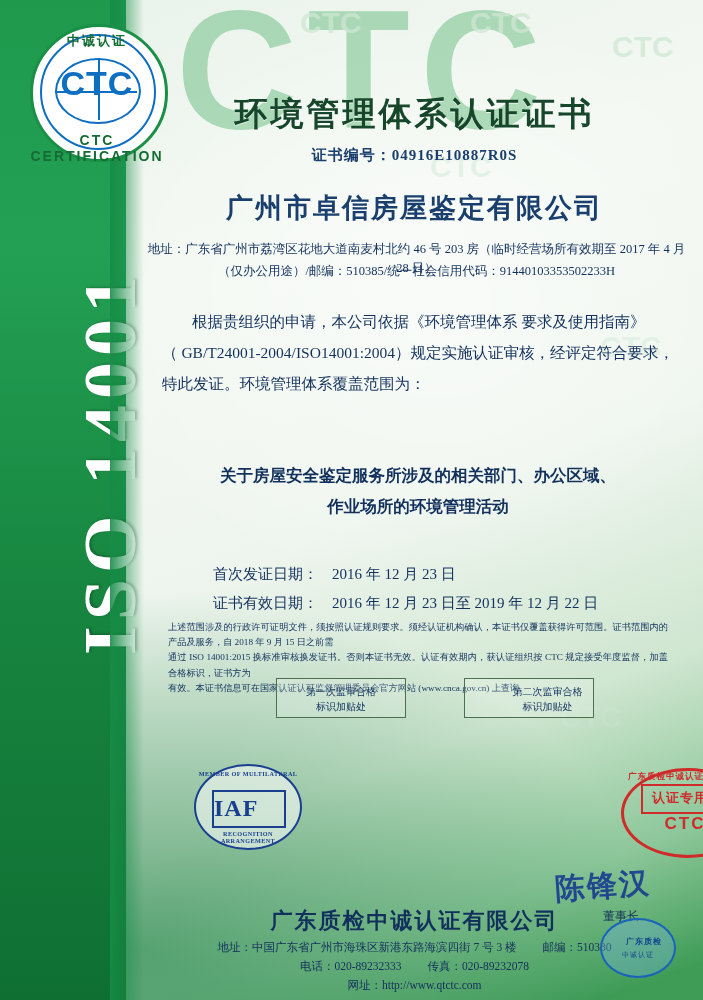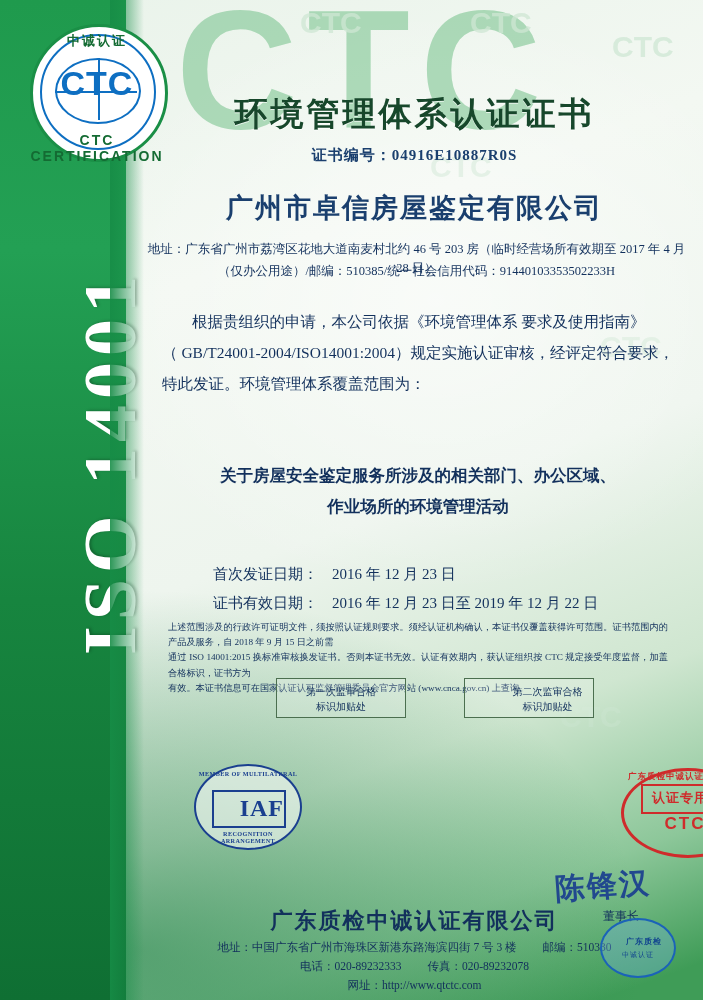--- a/index.html
+++ b/index.html
@@ -159,21 +159,21 @@
   .iaf{
     position:absolute;left:28px;top:2px;width:104px;height:82px;
     border-radius:50%;
     border:2px solid #1a3f8f;
     background:rgba(255,255,255,0.55);
   }
   .iaf .inner{
     position:absolute;left:16px;top:24px;width:70px;height:34px;
     border:2px solid #1a3f8f;
     font-family:"Liberation Serif", serif;
-    font-size:24px;font-weight:800;color:#1a3f8f;text-align:right;
+    font-size:24px;font-weight:800;color:#1a3f8f;text-align:left;
     line-height:32px;letter-spacing:1px;
   }
   .iaf .tt{
     position:absolute;left:0;top:4px;width:104px;text-align:center;
     font-size:6.2px;color:#1a3f8f;font-weight:700;letter-spacing:0.4px;
   }
   .iaf .bb{
     position:absolute;left:0;bottom:4px;width:104px;text-align:center;
     font-size:6.2px;color:#1a3f8f;font-weight:700;letter-spacing:0.4px;
   }

